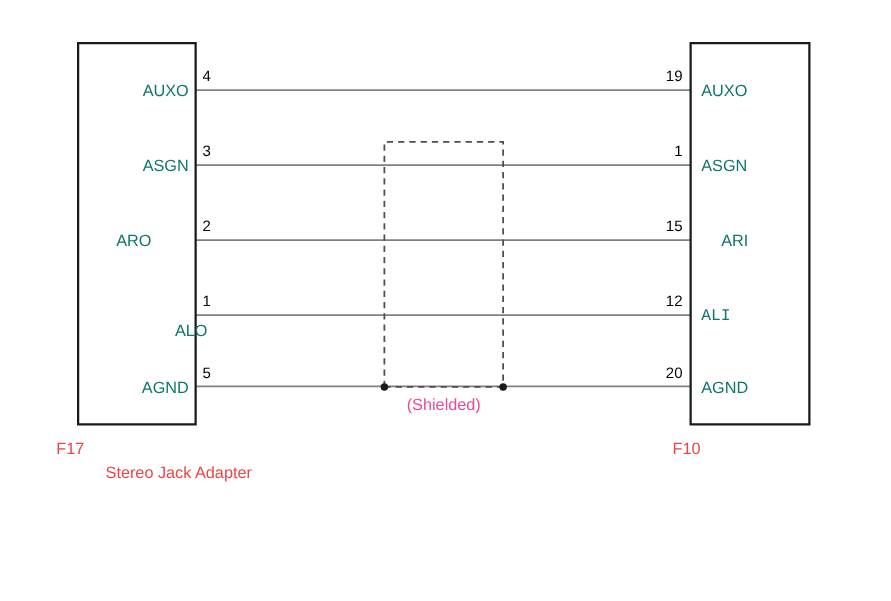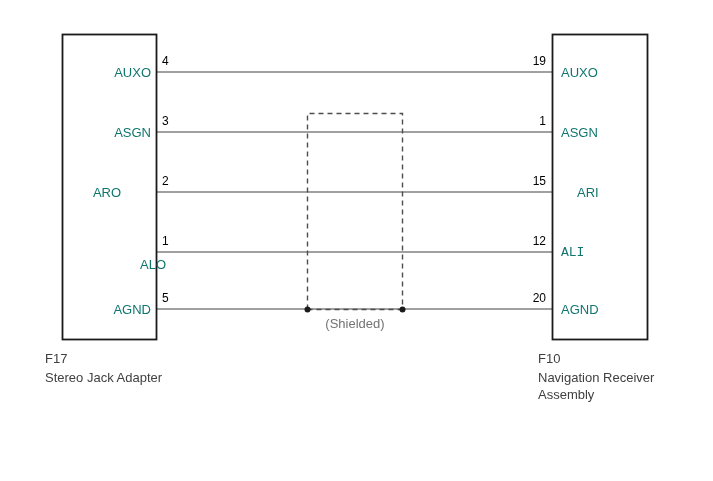--- a/index.html
+++ b/index.html
@@ -51,28 +51,28 @@
     text-align: left;
   }
   .right-pin {
     text-align: right;
   }
   .caption {
     position: absolute;
     font-size: 13px;
     line-height: 17px;
     white-space: pre-line;
-    color: #404040;
+    color: #ef4444;
   }
   .shield-caption {
     position: absolute;
     font-size: 13px;
     line-height: 13px;
     white-space: nowrap;
-    color: #737373;
+    color: #ec4899;
     text-align: center;
   }
 </style>
 </head>
 <body>
 
 <div id="diagram">
 
   <svg class="svg-layer" viewBox="0 0 713 481" xmlns="http://www.w3.org/2000/svg">
 
@@ -119,18 +119,17 @@
 
   <div class="pin-num right-pin" style="left:512px; top:55px; width:34px;">19</div>
   <div class="pin-num right-pin" style="left:512px; top:115px; width:34px;">1</div>
   <div class="pin-num right-pin" style="left:512px; top:175px; width:34px;">15</div>
   <div class="pin-num right-pin" style="left:512px; top:235px; width:34px;">12</div>
   <div class="pin-num right-pin" style="left:512px; top:292px; width:34px;">20</div>
 
   <div class="shield-caption" style="left:295px; top:317px; width:120px;">(Shielded)</div>
 
   <div class="caption" style="left:45px; top:350px;">F17</div>
-  <div class="caption" style="left:45px; top:369px; width:230px;">Stereo Jack Adapter</div>
+  <div class="caption" style="left:28px; top:369px; width:230px;text-align:center;">Stereo Jack Adapter</div>
 
   <div class="caption" style="left:538px; top:350px;">F10</div>
-  <div class="caption" style="left:538px; top:369px; width:132px;">Navigation Receiver Assembly</div>
 
 </div>
 
 </body></html>

